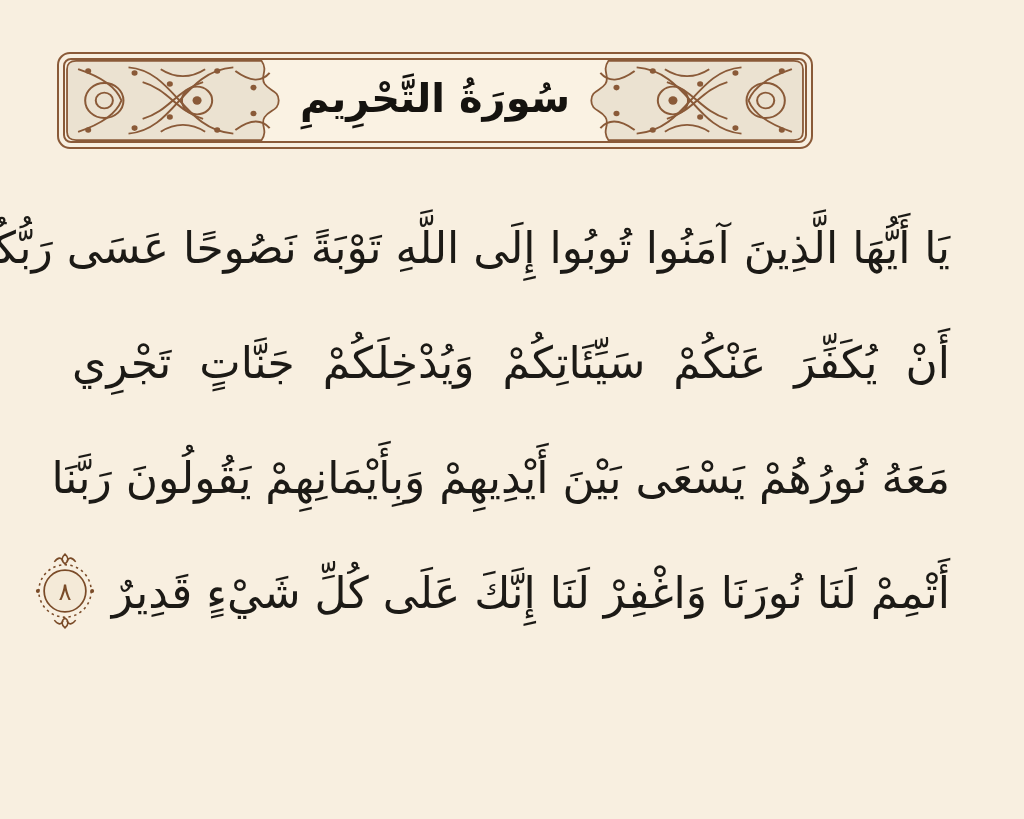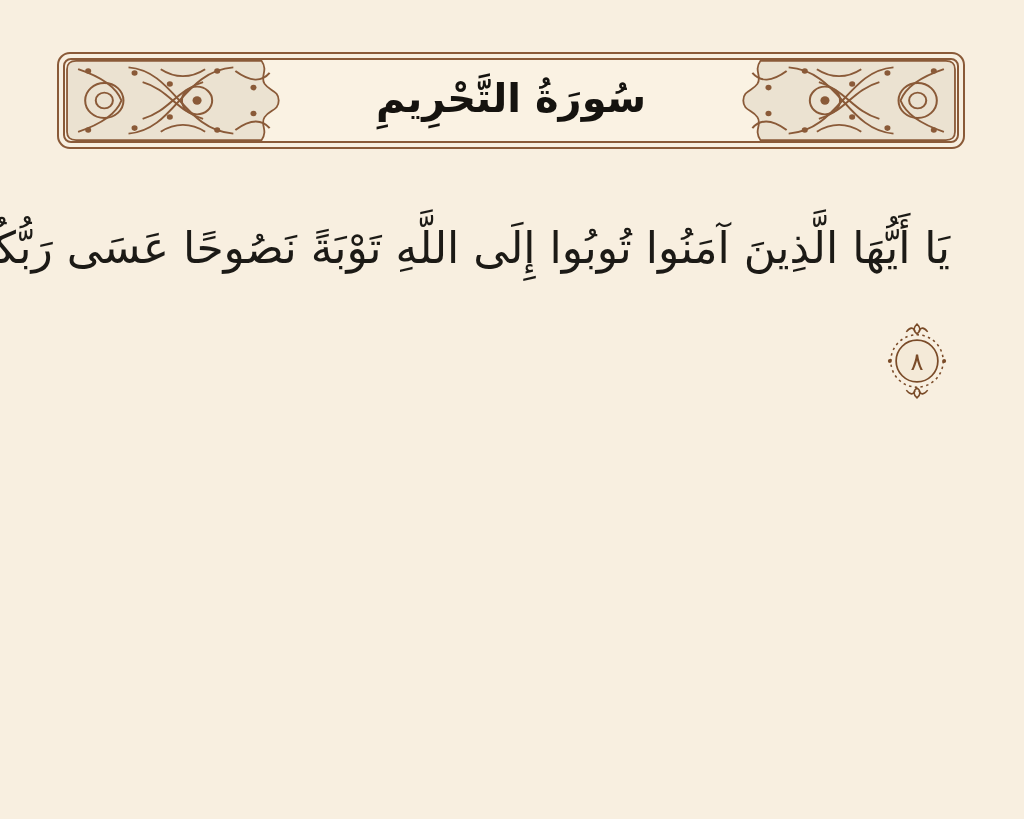--- a/index.html
+++ b/index.html
@@ -13,21 +13,21 @@
     background: #f8efe0;
     font-family: "DejaVu Sans", sans-serif;
     overflow: hidden;
   }
 
   
   .header {
     position: absolute;
     left: 57px;
     top: 52px;
-    width: 908px;
+    width: 756px;
     height: 97px;
     box-sizing: border-box;
   }
   .frame-outer {
     width: 100%;
     height: 100%;
     box-sizing: border-box;
     border: 2px solid #8a5a38;
     border-radius: 13px;
     padding: 4px;
@@ -178,24 +178,27 @@
       </div>
 
     </div>
   </div>
 </div>
 
 <div class="verse">
 
   <div class="verse-line">يَا أَيُّهَا الَّذِينَ آمَنُوا تُوبُوا إِلَى اللَّهِ تَوْبَةً نَصُوحًا عَسَى رَبُّكُمْ</div>
 
-
-
+  <div class="verse-line">أَنْ يُكَفِّرَ عَنْكُمْ سَيِّئَاتِكُمْ وَيُدْخِلَكُمْ جَنَّاتٍ تَجْرِي</div>
+
+
+  <div class="verse-line">مَعَهُ نُورُهُمْ يَسْعَى بَيْنَ أَيْدِيهِمْ وَبِأَيْمَانِهِمْ يَقُولُونَ رَبَّنَا</div>
 
   <div class="verse-line">
+    <span class="w">أَتْمِمْ لَنَا نُورَنَا وَاغْفِرْ لَنَا إِنَّكَ عَلَى كُلِّ شَيْءٍ قَدِيرٌ</span>
     <svg class="verse-end-marker" viewBox="0 0 68 78" aria-hidden="false">
 
       <g fill="none" stroke="#7a4b28" stroke-width="1.6">
         <path d="M34,1 C30,4.5 30,8.5 34,11 C38,8.5 38,4.5 34,1 Z"></path>
         <path d="M23,9 C27,4 30,4 32,8"></path>
         <path d="M45,9 C41,4 38,4 36,8"></path>
 
         <path d="M34,77 C30,73.5 30,69.5 34,67 C38,69.5 38,73.5 34,77 Z"></path>
         <path d="M23,69 C27,74 30,74 32,70"></path>
         <path d="M45,69 C41,74 38,74 36,70"></path>

